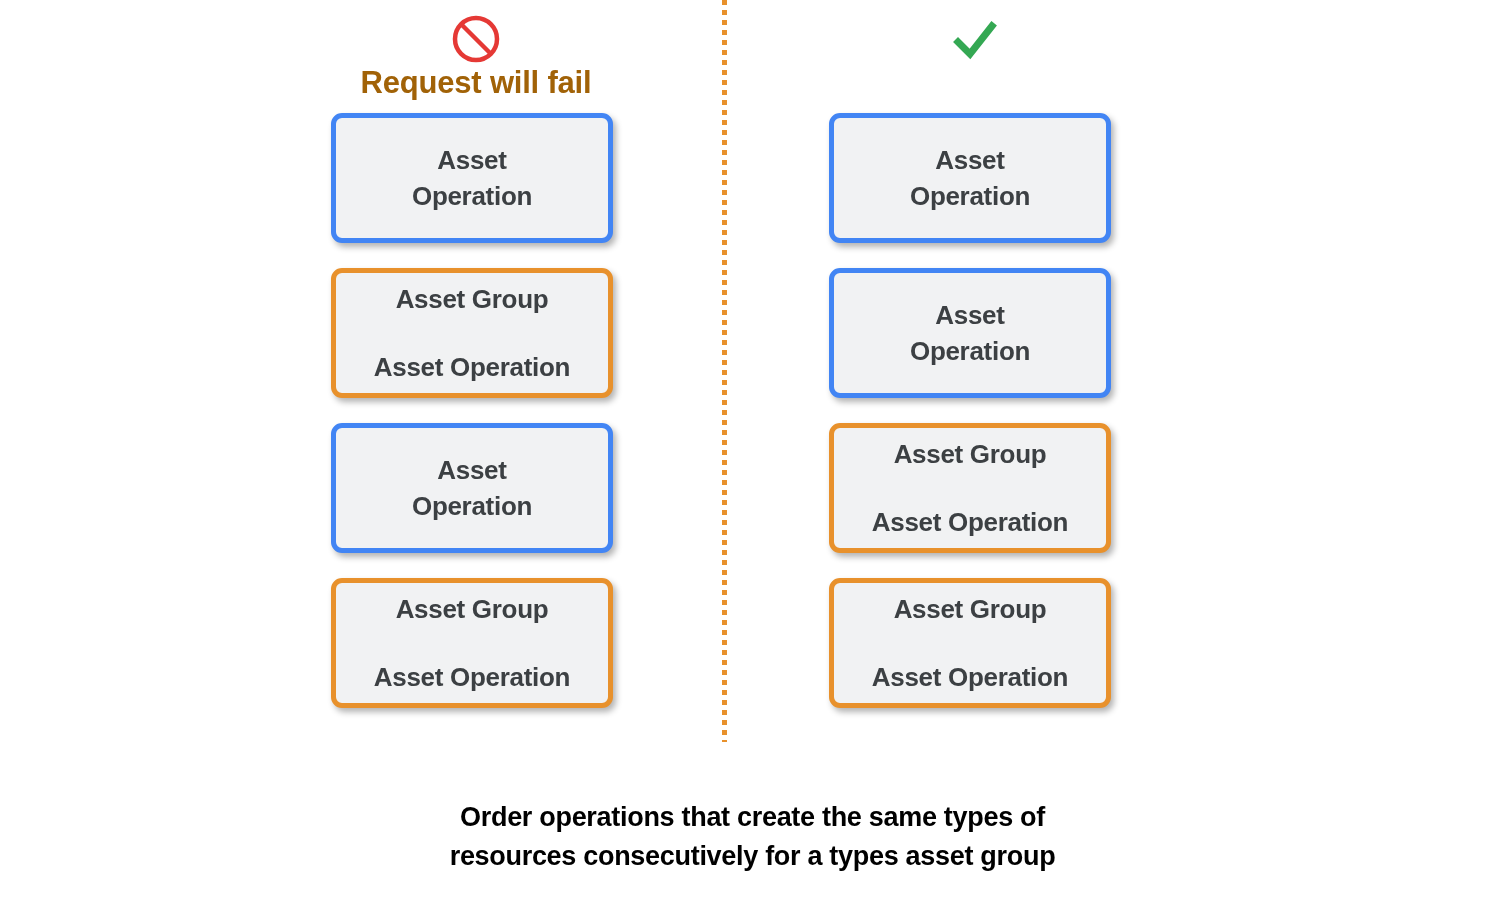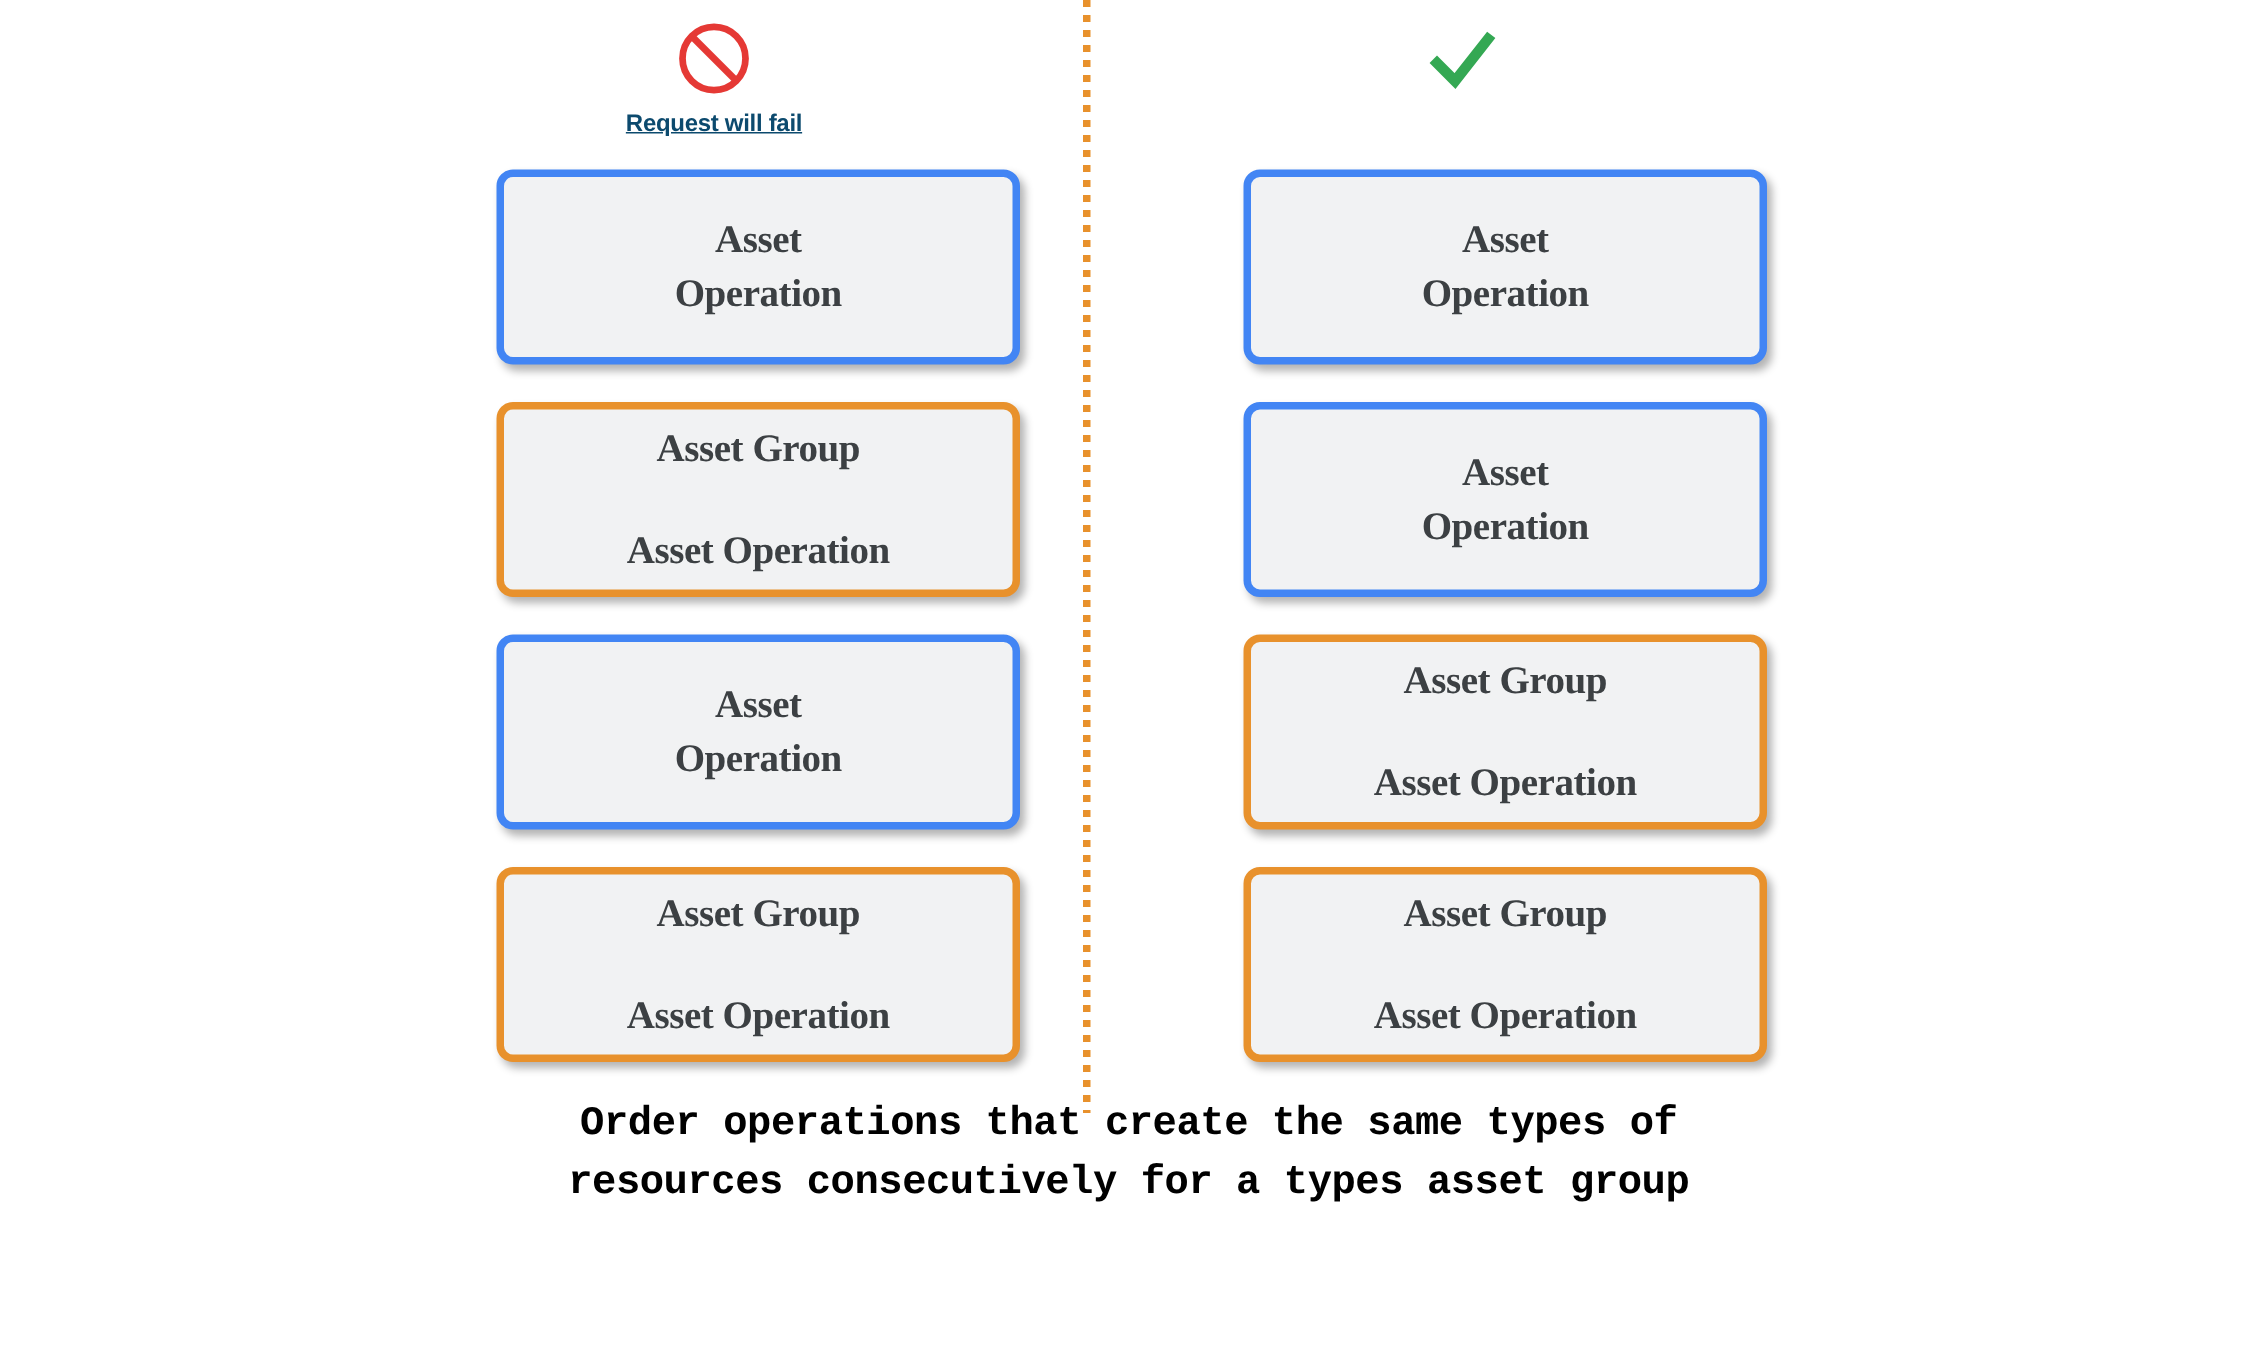--- a/index.html
+++ b/index.html
@@ -56,72 +56,69 @@
     text-align: center;
   }
   .header-icon {
     display: block;
     margin: 0 auto 4px auto;
     height: 50px;
     width: 56px;
   }
   .header-label {
     display: block;
-    font-size: 16px;
+    font-size: 31px;
     font-weight: bold;
-    color: #0c4a6e;
+    color: #a16207;
     letter-spacing: -0.2px;
     line-height: 30px;
-    text-decoration: underline;
   }
 
   
   .box-stack {
     position: absolute;
     top: 113px;
     left: 35px;
     width: 290px;
   }
   .op-box {
     box-sizing: border-box;
-    width: 349px;
+    width: 282px;
     height: 130px;
     margin-bottom: 25px;
     background: #f1f2f3;
     border-radius: 11px;
     border: 5px solid #4285f4;
     box-shadow: 3px 4px 6px rgba(0,0,0,0.30);
     display: flex;
     flex-direction: column;
     align-items: center;
     justify-content: center;
     text-align: center;
-    font-family: Liberation Serif, serif;
   }
   .op-box.accent-orange { border-color: #e8912c; gap: 32px; }
   .op-box.accent-blue   { border-color: #4285f4; }
 
   .op-line {
     display: block;
     font-size: 26px;
     font-weight: bold;
     color: #3c4043;
     line-height: 36px;
     letter-spacing: -0.3px;
     white-space: nowrap;
   }
 
   
   .caption {
     position: absolute;
     left: 0;
-    top: 731px;
+    top: 798px;
     width: 1505px;
     text-align: center;
-    font-family: Liberation Mono, monospace;
   }
   .caption-line {
     display: block;
     font-size: 27px;
     font-weight: bold;
     color: #000000;
     line-height: 39px;
     letter-spacing: -0.3px;
   }
 </style>

